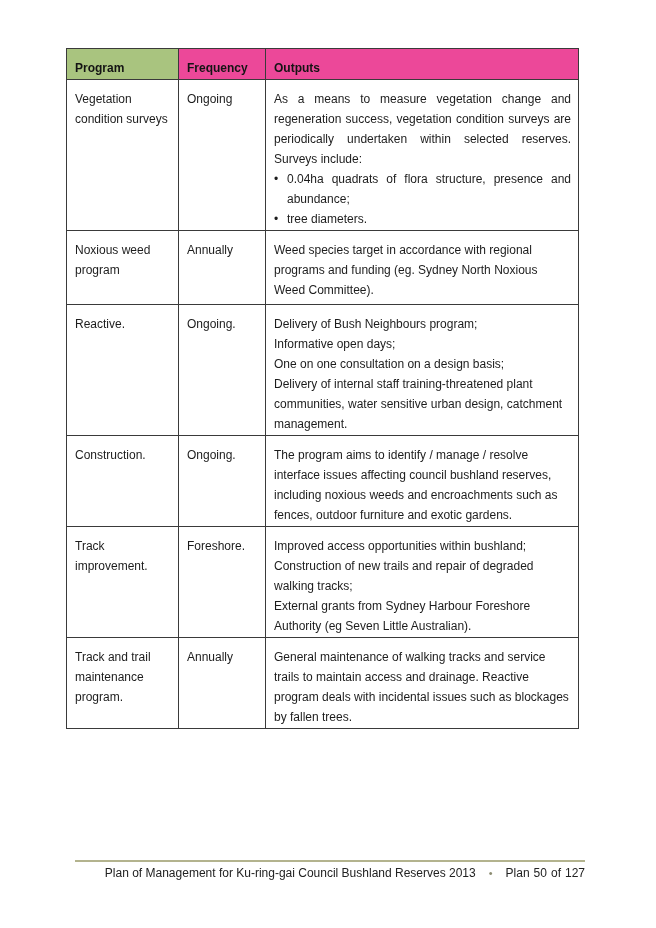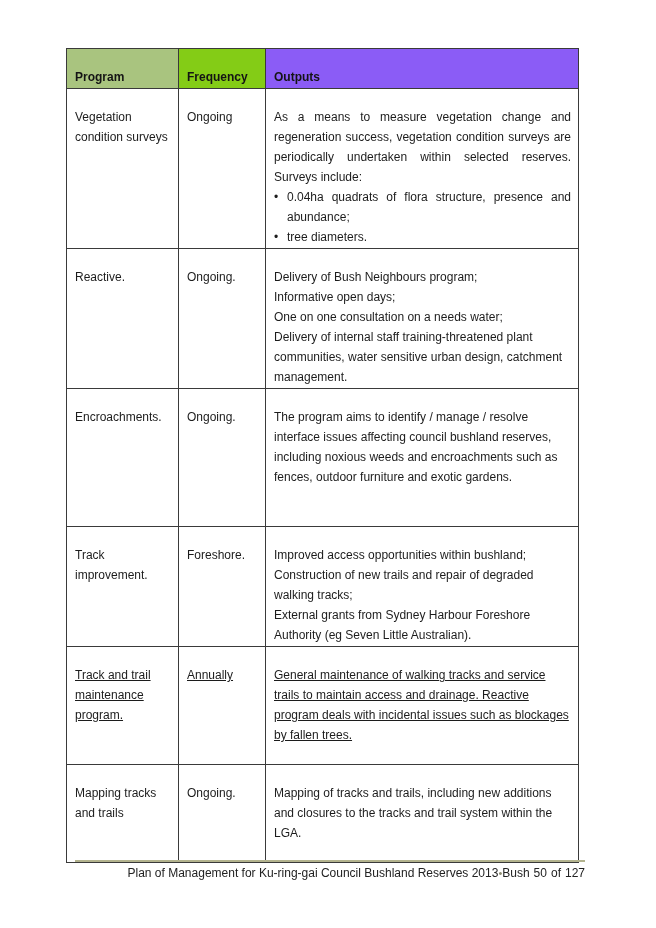--- a/index.html
+++ b/index.html
@@ -19,37 +19,37 @@
     position: absolute;
     left: 66px;
     top: 48px;
     width: 512px;
     border-collapse: collapse;
     table-layout: fixed;
   }
   .doc-table th, .doc-table td {
     border: 1px solid #3a3a3a;
     vertical-align: top;
-    padding: 18px 7px 1px 8px;
+    padding: 9px 7px 1px 8px;
     font-size: 12px;
     line-height: 20px;
     color: #1c1c1c;
     overflow: hidden;
   }
   .doc-table thead th {
     text-align: left;
     font-weight: bold;
     height: 20px;
     color: #141414;
   }
   .doc-table tbody tr:nth-child(1) td { height: 138px; }
   .doc-table tbody tr:nth-child(2) td { height: 63px; }
   .doc-table tbody tr:nth-child(3) td { height: 118px; }
   .doc-table tbody tr:nth-child(4) td { height: 77px; }
-  .doc-table tbody tr:nth-child(5) td { height: 98px; text-decoration: underline; }
+  .doc-table tbody tr:nth-child(5) td { height: 98px; }
   .doc-table tbody tr:nth-child(6) td { height: 78px; }
   .doc-table tbody tr:nth-child(7) td { height: 56px; }
   .para { margin: 0; }
   .cell-justify .para { text-align: justify; }
   .bullet-line { display: flex; }
   .bullet-glyph { flex: none; width: 13px; }
   .bullet-text { flex: 1 1 auto; }
   .cell-justify .bullet-text { text-align: justify; }
   .footer-rule {
     position: absolute;
@@ -60,21 +60,21 @@
     border-top: 2px solid #b3b38e;
   }
   .footer-text {
     position: absolute;
     left: 75px;
     top: 866px;
     width: 510px;
     display: flex;
     justify-content: flex-end;
     align-items: center;
-    gap: 0;
+    gap: 13px;
     font-size: 12px;
     color: #222222;
     white-space: nowrap;
   }
   .footer-sep {
     color: #8c8c71;
     font-size: 11px;
     line-height: 12px;
   }
   .page-label { display: inline-flex; gap: 4px; }
@@ -87,52 +87,59 @@
 
   <table class="doc-table">
     <colgroup>
       <col style="width:112px">
       <col style="width:87px">
       <col style="width:313px">
     </colgroup>
     <thead>
       <tr>
         <th style="background: rgb(169, 196, 127);">Program</th>
-        <th style="background: #84cc16;">Frequency</th>
-        <th style="background: #8b5cf6;">Outputs</th>
+        <th style="background: #ec4899;">Frequency</th>
+        <th style="background: #ec4899;">Outputs</th>
       </tr>
     </thead>
     <tbody id="table-body">
         <tr>
           <td>Vegetation condition surveys</td>
           <td>Ongoing</td>
           <td class="cell-justify">
             <div class="para">As a means to measure vegetation change and regeneration success, vegetation condition surveys are periodically undertaken within selected reserves. Surveys include:</div>
             <div class="bullet-line">
               <span class="bullet-glyph">•</span>
               <span class="bullet-text">0.04ha quadrats of flora structure, presence and abundance;</span>
             </div>
             <div class="bullet-line">
               <span class="bullet-glyph">•</span>
               <span class="bullet-text">tree diameters.</span>
             </div>
           </td>
         </tr>
         <tr>
+          <td>Noxious weed program</td>
+          <td>Annually</td>
+          <td>
+            <div class="para">Weed species target in accordance with regional programs and funding (eg. Sydney North Noxious Weed Committee).</div>
+          </td>
+        </tr>
+        <tr>
           <td>Reactive.</td>
           <td>Ongoing.</td>
           <td>
             <div class="para">Delivery of Bush Neighbours program;</div>
             <div class="para">Informative open days;</div>
-            <div class="para">One on one consultation on a needs water;</div>
+            <div class="para">One on one consultation on a design basis;</div>
             <div class="para">Delivery of internal staff training-threatened plant communities, water sensitive urban design, catchment management.</div>
           </td>
         </tr>
         <tr>
-          <td>Encroachments.</td>
+          <td>Construction.</td>
           <td>Ongoing.</td>
           <td>
             <div class="para">The program aims to identify / manage / resolve interface issues affecting council bushland reserves, including noxious weeds and encroachments such as fences, outdoor furniture and exotic gardens.</div>
           </td>
         </tr>
         <tr>
           <td>Track improvement.</td>
           <td>Foreshore.</td>
           <td>
             <div class="para">Improved access opportunities within bushland;</div>
@@ -140,36 +147,29 @@
             <div class="para">External grants from Sydney Harbour Foreshore Authority (eg Seven Little Australian).</div>
           </td>
         </tr>
         <tr>
           <td>Track and trail maintenance program.</td>
           <td>Annually</td>
           <td>
             <div class="para">General maintenance of walking tracks and service trails to maintain access and drainage. Reactive program deals with incidental issues such as blockages by fallen trees.</div>
           </td>
         </tr>
-        <tr>
-          <td>Mapping tracks and trails</td>
-          <td>Ongoing.</td>
-          <td>
-            <div class="para">Mapping of tracks and trails, including new additions and closures to the tracks and trail system within the LGA.</div>
-          </td>
-        </tr>
       </tbody>
   </table>
 
   <div class="footer-rule" style="border-top-color: rgb(179, 179, 142);"></div>
 
   <div class="footer-text">
     <span>Plan of Management for Ku-ring-gai Council Bushland Reserves 2013</span>
     <span class="footer-sep">•</span>
     <span class="page-label">
-      <span>Bush</span>
+      <span>Plan</span>
       <span class="bold">50</span>
       <span>of</span>
       <span class="bold">127</span>
     </span>
   </div>
 
 </div>
 
 </body></html>

